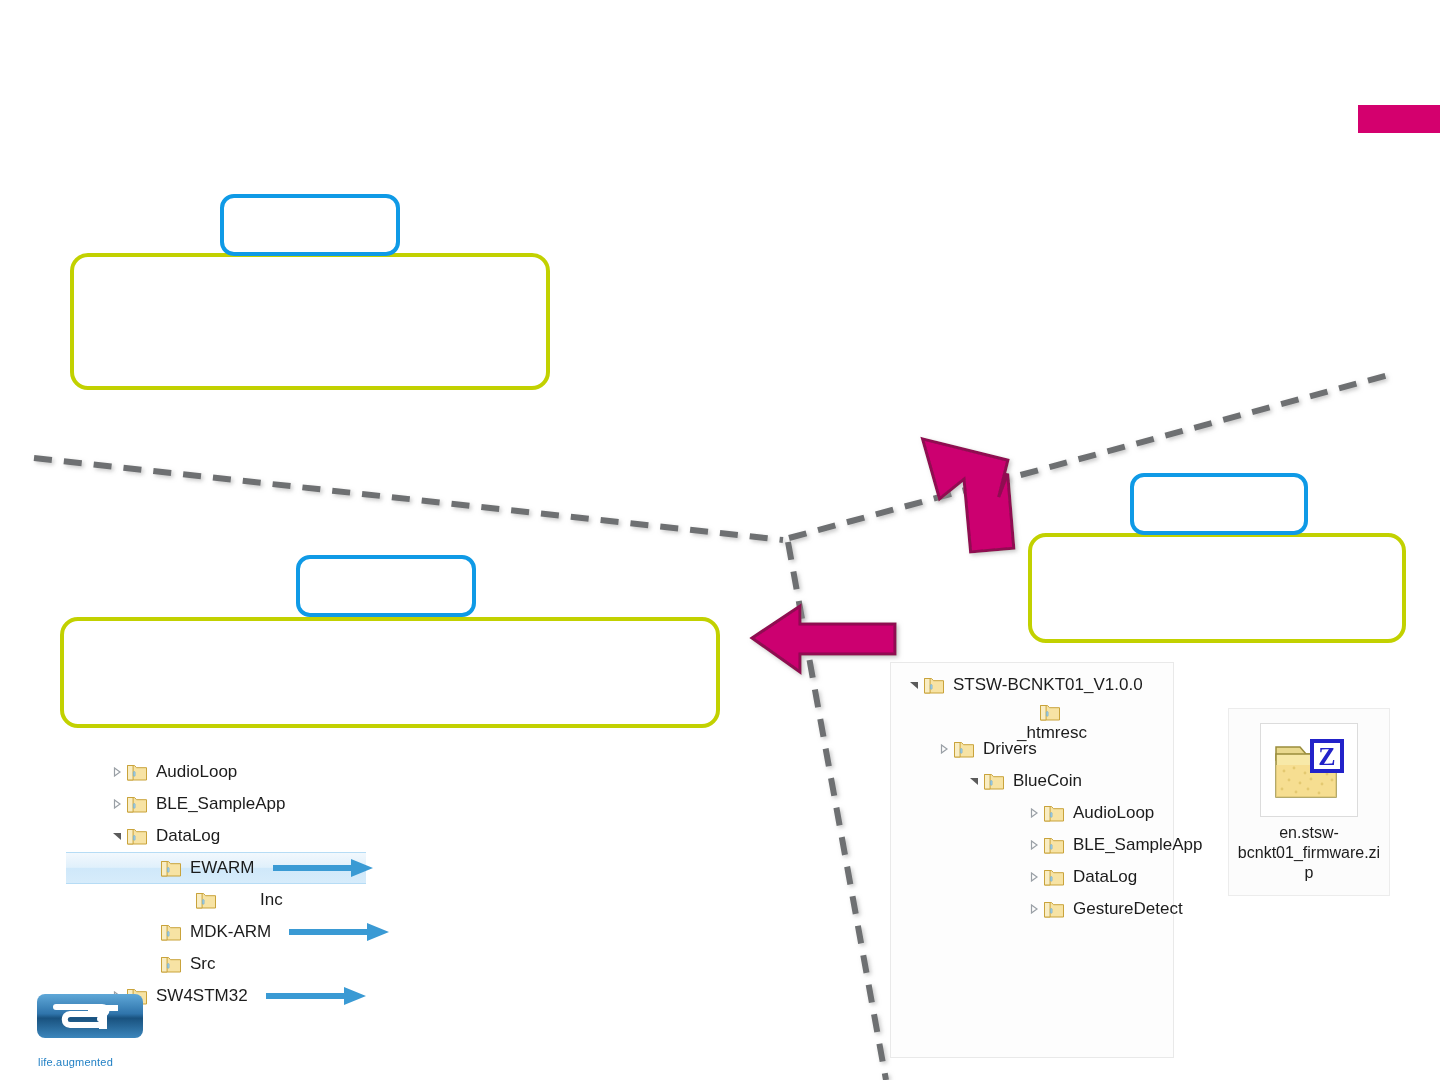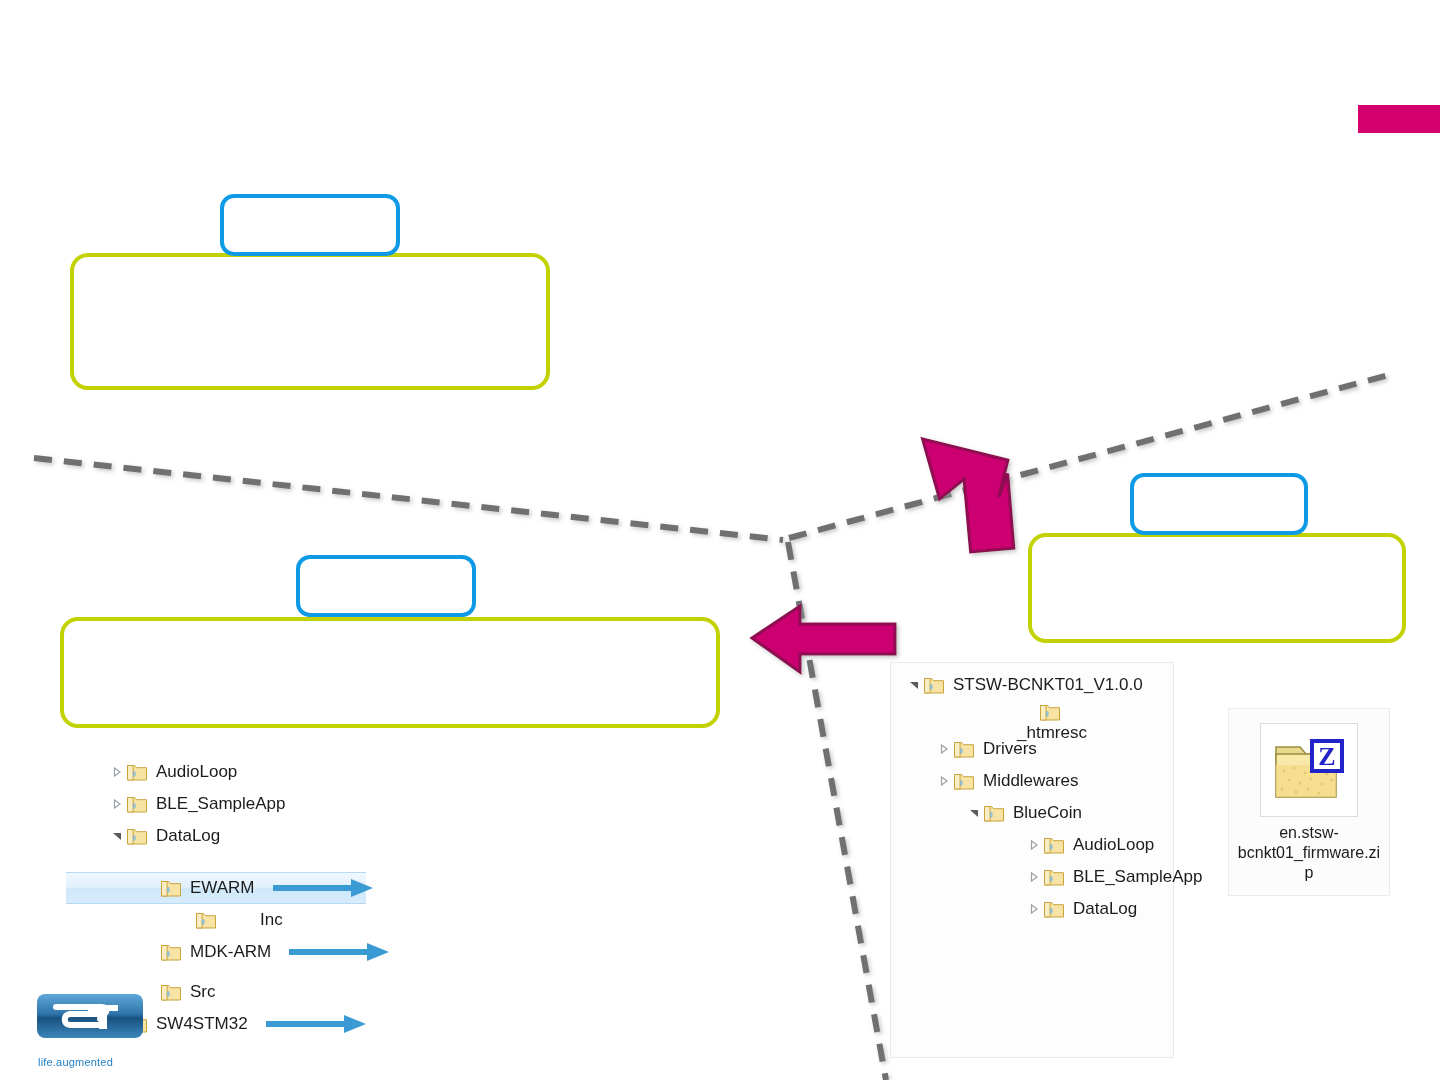--- a/index.html
+++ b/index.html
@@ -87,21 +87,20 @@
     align-items: center;
     height: 32px;
     white-space: nowrap;
     position: relative;
   }
   .tree-row.selected {
     background: linear-gradient(to bottom, #f2f8fd 0%, #e0f0fb 48%, #cfe8fa 50%, #d7ecfb 100%);
     border-top: 1px solid #b6dcf5;
     border-bottom: 1px solid #b6dcf5;
     box-sizing: border-box;
-    margin-top: 20px;
   }
   .twisty {
     width: 18px;
     min-width: 18px;
     height: 32px;
     display: flex;
     align-items: center;
     justify-content: center;
   }
   .twisty svg { display: block; }
@@ -282,21 +281,21 @@
             <rect x="7.4" y="10.6" width="1.7" height="4.6" rx=".7" fill="#9fd0ea" stroke="#6ba8c9" stroke-width=".6"></rect>
           </svg>
         </span>
         <span class="tree-label">MDK-ARM</span>
         <span style="margin-left: 14px; display: inline-flex;">
           <svg width="100" height="18" viewBox="0 0 100 18">
             <path d="M0 6 h78 V0 l22 9 -22 9 v-6 H0 Z" fill="#3a9ad4"></path>
           </svg>
         </span>
       </div>
-      <div class="tree-row" style="padding-left: 34px; margin-top: 8px;">
+      <div class="tree-row" style="padding-left: 34px;">
         <span class="twisty"></span>
         <span class="folder-ico">
           <svg width="22" height="22" viewBox="0 0 22 22">
             <path d="M1.5 4.5 h7 l2 2.2 h10 v12.3 h-19 Z" fill="#f7e3a4" stroke="#c9a33b" stroke-width="1"></path>
             <path d="M1.5 4.5 h5.6 v14.5 h-5.6 Z" fill="#f9edc3" stroke="#c9a33b" stroke-width="1"></path>
             <rect x="7.4" y="10.6" width="1.7" height="4.6" rx=".7" fill="#9fd0ea" stroke="#6ba8c9" stroke-width=".6"></rect>
           </svg>
         </span>
         <span class="tree-label">Src</span>
       </div>
@@ -357,35 +356,20 @@
         </span>
         <span class="folder-ico">
           <svg width="22" height="22" viewBox="0 0 22 22">
             <path d="M1.5 4.5 h7 l2 2.2 h10 v12.3 h-19 Z" fill="#f7e3a4" stroke="#c9a33b" stroke-width="1"></path>
             <path d="M1.5 4.5 h5.6 v14.5 h-5.6 Z" fill="#f9edc3" stroke="#c9a33b" stroke-width="1"></path>
             <rect x="7.4" y="10.6" width="1.7" height="4.6" rx=".7" fill="#9fd0ea" stroke="#6ba8c9" stroke-width=".6"></rect>
           </svg>
         </span>
         <span class="tree-label">Drivers</span>
       </div>
-      <div class="tree-row" style="padding-left: 30px;">
-        <span class="twisty">
-          <svg width="10" height="10" viewBox="0 0 10 10">
-            <path d="M2.5 1 L8 5 L2.5 9 Z" fill="none" stroke="#9aa0a6" stroke-width="1.2"></path>
-          </svg>
-        </span>
-        <span class="folder-ico">
-          <svg width="22" height="22" viewBox="0 0 22 22">
-            <path d="M1.5 4.5 h7 l2 2.2 h10 v12.3 h-19 Z" fill="#f7e3a4" stroke="#c9a33b" stroke-width="1"></path>
-            <path d="M1.5 4.5 h5.6 v14.5 h-5.6 Z" fill="#f9edc3" stroke="#c9a33b" stroke-width="1"></path>
-            <rect x="7.4" y="10.6" width="1.7" height="4.6" rx=".7" fill="#9fd0ea" stroke="#6ba8c9" stroke-width=".6"></rect>
-          </svg>
-        </span>
-        <span class="tree-label">Middlewares</span>
-      </div>
       <div class="tree-row" style="padding-left: 60px;">
         <span class="twisty">
           <svg width="10" height="10" viewBox="0 0 10 10">
             <path d="M1 2 L9 2 L9 9 Z" fill="#5b5b5b"></path>
           </svg>
         </span>
         <span class="folder-ico">
           <svg width="22" height="22" viewBox="0 0 22 22">
             <path d="M1.5 4.5 h7 l2 2.2 h10 v12.3 h-19 Z" fill="#f7e3a4" stroke="#c9a33b" stroke-width="1"></path>
             <path d="M1.5 4.5 h5.6 v14.5 h-5.6 Z" fill="#f9edc3" stroke="#c9a33b" stroke-width="1"></path>
@@ -431,20 +415,35 @@
           </svg>
         </span>
         <span class="folder-ico">
           <svg width="22" height="22" viewBox="0 0 22 22">
             <path d="M1.5 4.5 h7 l2 2.2 h10 v12.3 h-19 Z" fill="#f7e3a4" stroke="#c9a33b" stroke-width="1"></path>
             <path d="M1.5 4.5 h5.6 v14.5 h-5.6 Z" fill="#f9edc3" stroke="#c9a33b" stroke-width="1"></path>
             <rect x="7.4" y="10.6" width="1.7" height="4.6" rx=".7" fill="#9fd0ea" stroke="#6ba8c9" stroke-width=".6"></rect>
           </svg>
         </span>
         <span class="tree-label">DataLog</span>
+      </div>
+      <div class="tree-row" style="padding-left: 120px;">
+        <span class="twisty">
+          <svg width="10" height="10" viewBox="0 0 10 10">
+            <path d="M2.5 1 L8 5 L2.5 9 Z" fill="none" stroke="#9aa0a6" stroke-width="1.2"></path>
+          </svg>
+        </span>
+        <span class="folder-ico">
+          <svg width="22" height="22" viewBox="0 0 22 22">
+            <path d="M1.5 4.5 h7 l2 2.2 h10 v12.3 h-19 Z" fill="#f7e3a4" stroke="#c9a33b" stroke-width="1"></path>
+            <path d="M1.5 4.5 h5.6 v14.5 h-5.6 Z" fill="#f9edc3" stroke="#c9a33b" stroke-width="1"></path>
+            <rect x="7.4" y="10.6" width="1.7" height="4.6" rx=".7" fill="#9fd0ea" stroke="#6ba8c9" stroke-width=".6"></rect>
+          </svg>
+        </span>
+        <span class="tree-label">GestureDetect</span>
       </div>
     </div>
 
   <div class="file-tile" id="zip-tile" style="left: 1228px; top: 708px;">
     <div class="thumb">
       <svg width="74" height="66" viewBox="0 0 74 66">
         <path d="M4 10 h24 l6 7 h30 v6 H4 Z" fill="#e9d98f" stroke="#9a8d3c" stroke-width="1.5"></path>
         <path d="M4 17 h60 v43 H4 Z" fill="#f7e9a8" stroke="#9a8d3c" stroke-width="1.5"></path>
         <path d="M4 28 h60 v32 H4 Z" fill="#f6d98a" stroke="none" opacity=".75"></path>
         <g fill="#e0c46a" opacity=".8">

